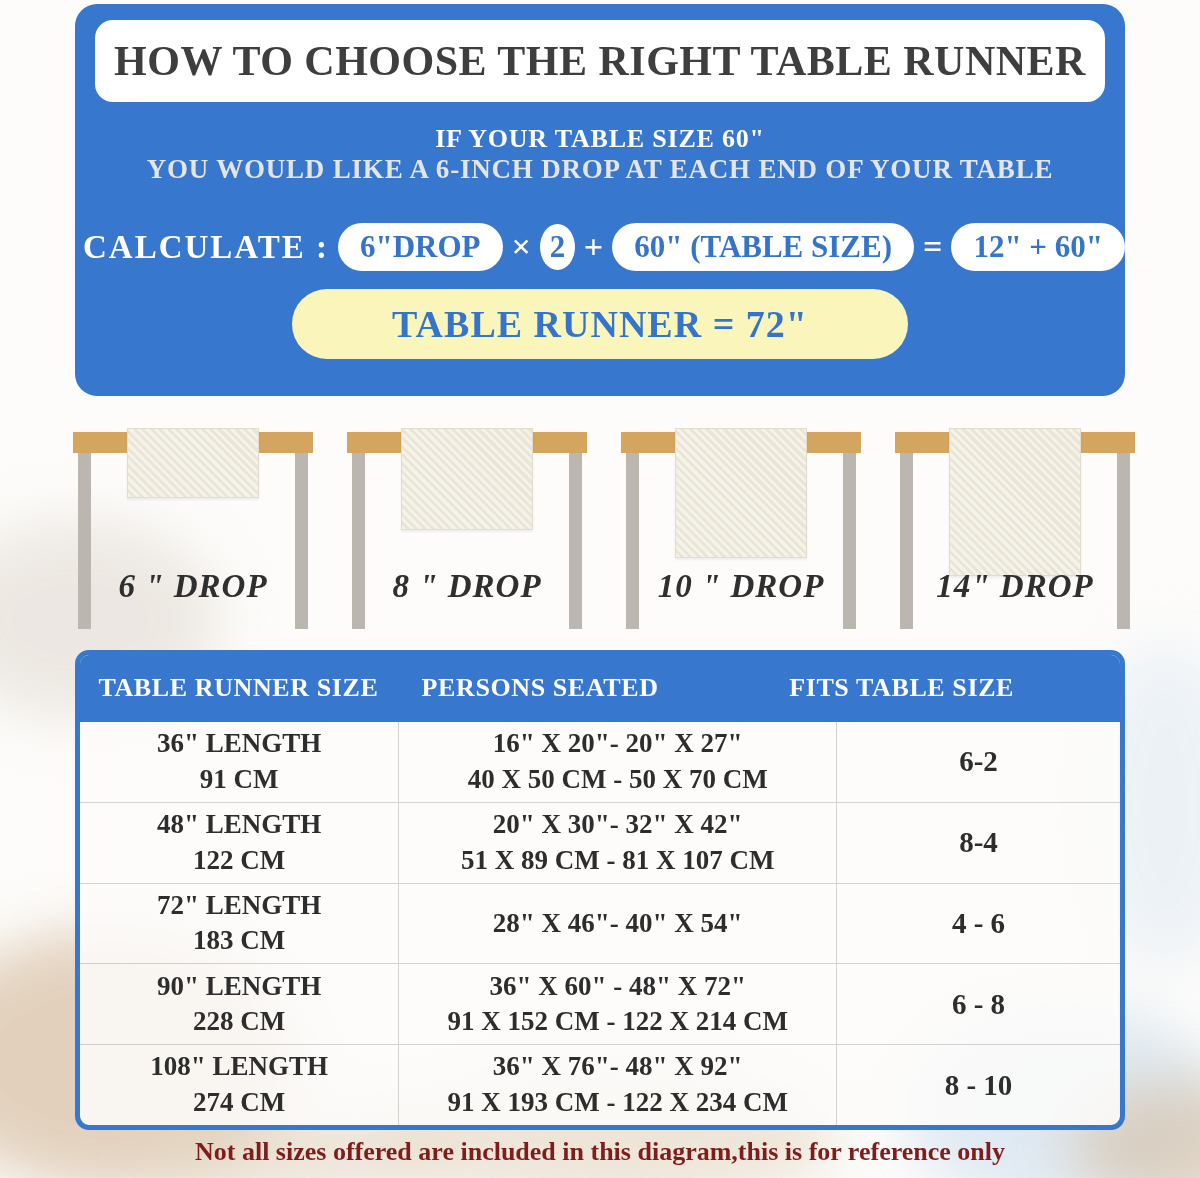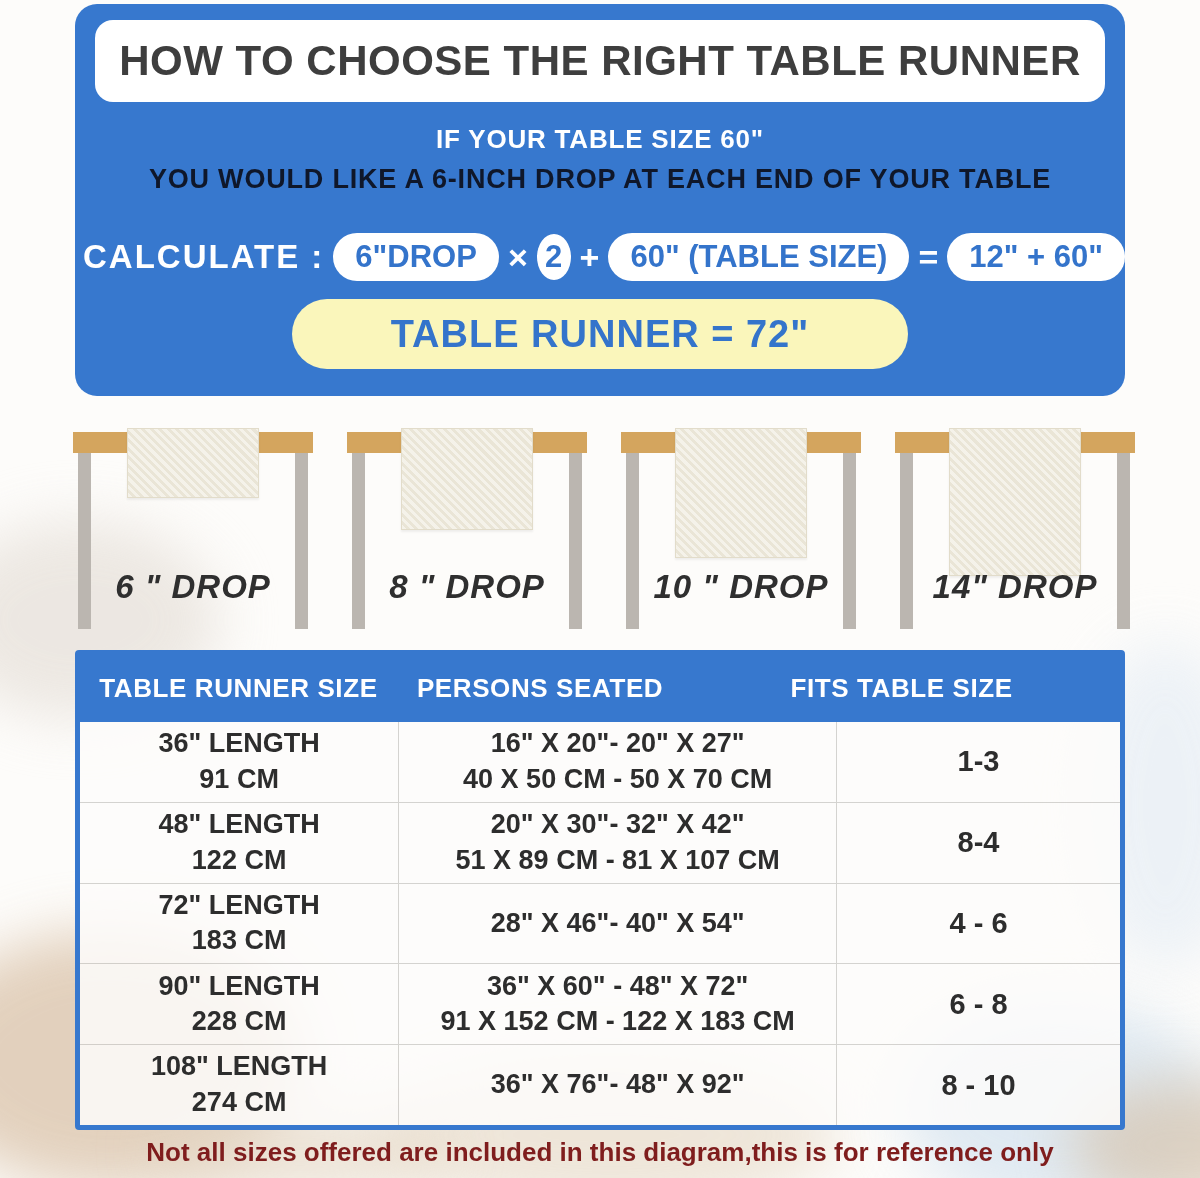--- a/index.html
+++ b/index.html
@@ -1,19 +1,19 @@
 <!DOCTYPE html>
 <html><head>
 <meta charset="utf-8">
 <style>
   html,body{margin:0;padding:0;background:#ffffff;}
   *{box-sizing:border-box;}
   #canvas{
     position:relative;width:1200px;height:1178px;overflow:hidden;
-    background:#FDFCFA;font-family:Liberation Sans, sans-serif;
+    background:#FDFCFA;font-family:Liberation Serif, serif;
   }
   
   .blob{position:absolute;border-radius:50%;filter:blur(28px);}
   .b1{left:-60px;top:520px;width:280px;height:200px;background:#E7E1DA;opacity:.75;}
   .b2{left:-80px;top:930px;width:380px;height:260px;background:#DCC6AE;opacity:.8;}
   .b3{left:380px;top:1060px;width:460px;height:150px;background:#E8DCCB;opacity:.7;}
   .b4{left:900px;top:1000px;width:320px;height:210px;background:#D8E5F0;opacity:.8;}
   .b5{left:1080px;top:640px;width:170px;height:330px;background:#EAF0F6;opacity:.85;}
   .b6{left:1070px;top:1080px;width:220px;height:130px;background:#D6C4AE;opacity:.7;}
   .b7{left:150px;top:1100px;width:300px;height:100px;background:#E3D5C2;opacity:.6;}
@@ -24,21 +24,21 @@
     background:#3778CE;border-radius:22px;
   }
   .title-box{
     margin:16px 20px 0 20px;height:82px;background:#ffffff;border-radius:18px;
     display:flex;align-items:center;justify-content:center;
   }
   .title-box span{
     font-size:42px;font-weight:900;color:#3E3E3E;letter-spacing:.5px;white-space:nowrap;
   }
   .sub1{margin-top:22px;text-align:center;color:#ffffff;font-size:26px;font-weight:700;letter-spacing:.8px;}
-  .sub2{margin-top:9px;text-align:center;color:#0f172a;font-size:27px;font-weight:700;letter-spacing:.8px;}
+  .sub2{text-align:center;color:#e5e5e5;font-size:27px;font-weight:700;letter-spacing:.8px;}
   .calc-row{
     margin-top:38px;display:flex;align-items:center;justify-content:center;gap:9px;padding-left:8px;
   }
   .calc-label{color:#ffffff;font-size:33px;font-weight:800;letter-spacing:2px;white-space:nowrap;}
   .pill{
     background:#ffffff;border-radius:26px;height:48px;padding:0 22px;
     display:flex;align-items:center;justify-content:center;
     color:#3474CB;font-size:31px;font-weight:800;white-space:nowrap;
   }
   .op{color:#ffffff;font-size:34px;font-weight:800;}
@@ -74,21 +74,21 @@
   .f3 .runner{height:130px;}
   .f4 .runner{height:148px;}
   .drop-label{
     position:absolute;left:0;top:148px;width:100%;text-align:center;
     font-size:33px;font-weight:900;font-style:italic;color:#2F2F2F;letter-spacing:1px;z-index:3;
   }
 
   
   .size-table{
     position:absolute;left:75px;top:650px;width:1050px;height:480px;
-    border:5px solid #3778CE;border-radius:4px;overflow:hidden;
+    border:5px solid #3778CE;border-radius:14px;overflow:hidden;
     background:rgba(253,252,250,0.85);display:flex;flex-direction:column;
   }
   .thead{
     height:68px;flex:0 0 68px;background:#3778CE;display:flex;align-items:center;
     margin:-1px;margin-bottom:0;
   }
   .th{
     color:#ffffff;font-size:26px;font-weight:800;letter-spacing:.6px;text-align:center;
   }
   .c1{width:30.6%;}
@@ -193,21 +193,21 @@
 
       <div class="trow">
         <div class="td c1">
           <span class="ln">36" LENGTH</span>
           <span class="ln">91 CM</span>
         </div>
         <div class="td c2">
           <span class="ln">16" X 20"- 20" X 27"</span>
           <span class="ln">40 X 50 CM - 50 X 70 CM</span>
         </div>
-        <div class="td c3 persons">1-3</div>
+        <div class="td c3 persons">6-2</div>
       </div>
 
       <div class="trow">
         <div class="td c1">
           <span class="ln">48" LENGTH</span>
           <span class="ln">122 CM</span>
         </div>
         <div class="td c2">
           <span class="ln">20" X 30"- 32" X 42"</span>
           <span class="ln">51 X 89 CM - 81 X 107 CM</span>
@@ -226,32 +226,33 @@
         <div class="td c3 persons">4 - 6</div>
       </div>
 
       <div class="trow">
         <div class="td c1">
           <span class="ln">90" LENGTH</span>
           <span class="ln">228 CM</span>
         </div>
         <div class="td c2">
           <span class="ln">36" X 60" - 48" X 72"</span>
-          <span class="ln">91 X 152 CM - 122 X 183 CM</span>
+          <span class="ln">91 X 152 CM - 122 X 214 CM</span>
         </div>
         <div class="td c3 persons">6 - 8</div>
       </div>
 
       <div class="trow">
         <div class="td c1">
           <span class="ln">108" LENGTH</span>
           <span class="ln">274 CM</span>
         </div>
         <div class="td c2">
           <span class="ln">36" X 76"- 48" X 92"</span>
+          <span class="ln">91 X 193 CM - 122 X 234 CM</span>
         </div>
         <div class="td c3 persons">8 - 10</div>
       </div>
 
     </div>
   </div>
 
   <div class="footnote">Not all sizes offered are included in this diagram,this is for reference only</div>
 
 </div>

